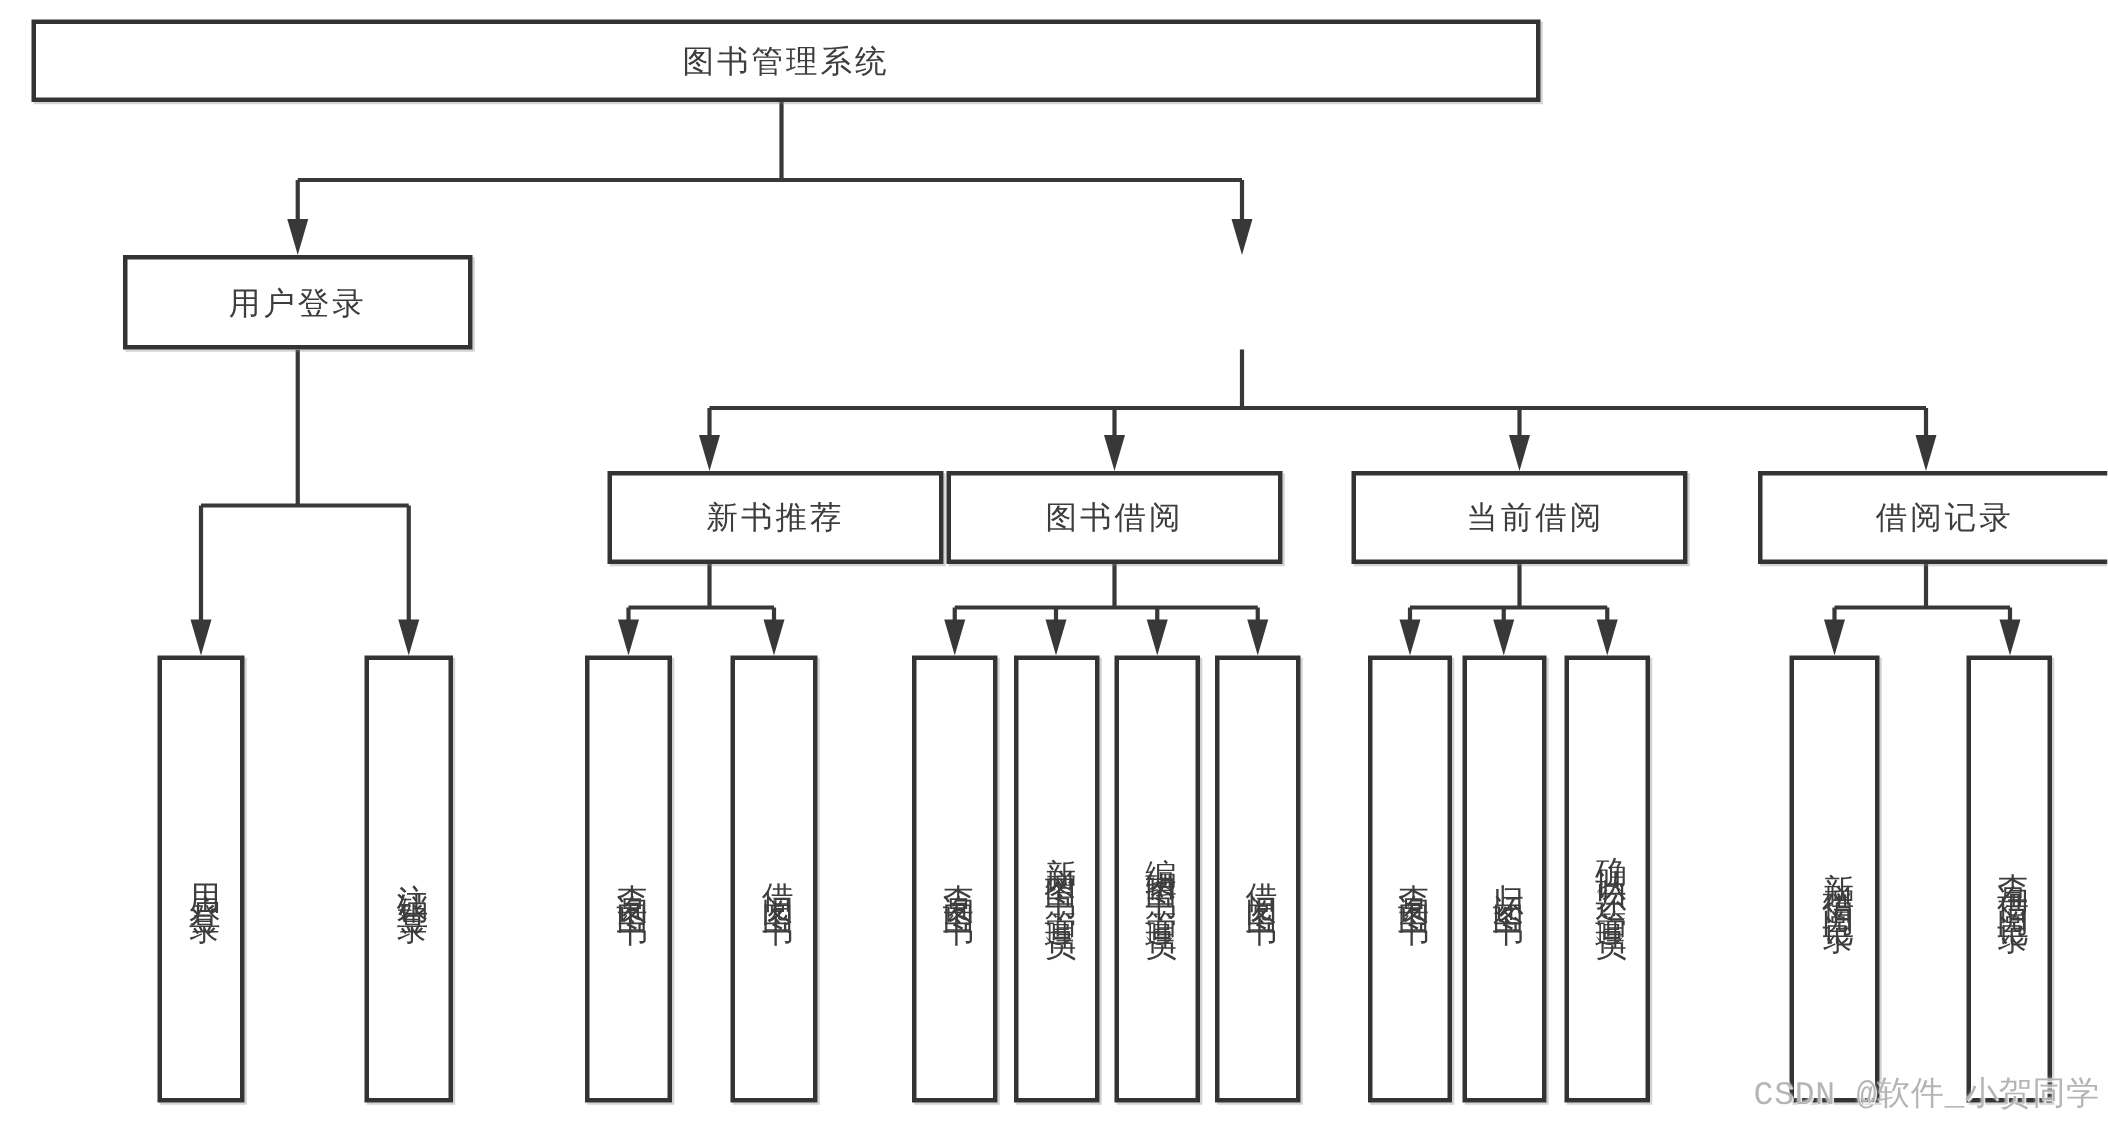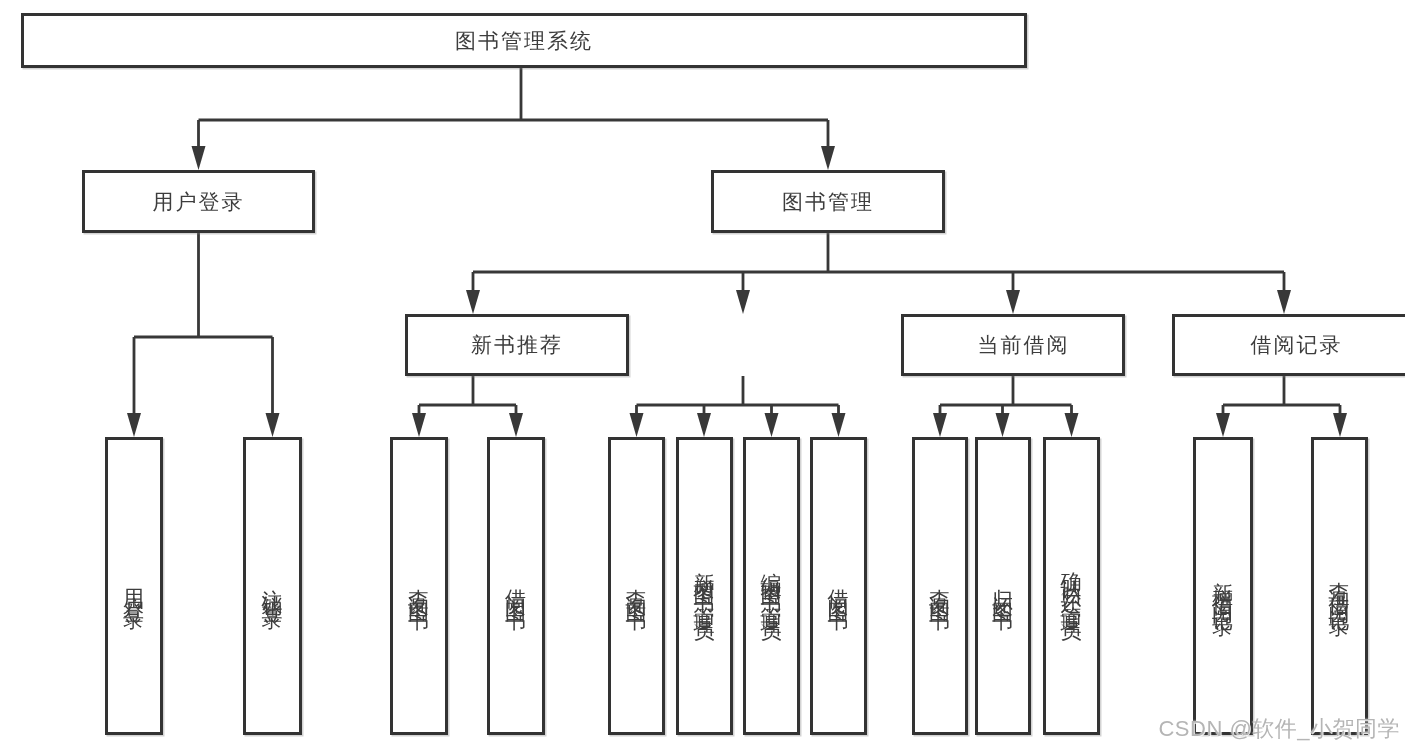--- a/index.html
+++ b/index.html
@@ -7,20 +7,21 @@
     padding: 0;
     background: #ffffff;
     font-family: "Liberation Sans", "DejaVu Sans", sans-serif;
   }
   #stage {
     position: relative;
     width: 1405px;
     height: 747px;
     background: #ffffff;
     overflow: hidden;
+    font-family: Liberation Mono, monospace;
   }
   #connectors {
     position: absolute;
     left: 0;
     top: 0;
     width: 1405px;
     height: 747px;
   }
   .node {
     position: absolute;
@@ -124,23 +125,23 @@
       <polygon points="995.5,413 1009.5,413 1002.5,437"></polygon>
       <polygon points="1064.5,413 1078.5,413 1071.5,437"></polygon>
       <polygon points="1216,413 1230,413 1223,437"></polygon>
       <polygon points="1333,413 1347,413 1340,437"></polygon>
     </g>
   </svg>
 
   <div class="node h-node" id="node-root">图书管理系统</div>
 
   <div class="node h-node" id="node-user-login">用户登录</div>
-  <div class="node h-node" id="node-book-management">图书管理</div>
 
   <div class="node h-node" id="node-new-book-recommend">新书推荐</div>
+  <div class="node h-node" id="node-book-borrow">图书借阅</div>
   <div class="node h-node" id="node-current-borrow">当前借阅</div>
   <div class="node h-node" id="node-borrow-records">借阅记录</div>
 
   <div class="node v-node leaf" id="leaf-user-login">
     <span class="v-text">用户登录</span>
   </div>
   <div class="node v-node leaf" id="leaf-logout">
     <span class="v-text">注销登录</span>
   </div>
 

